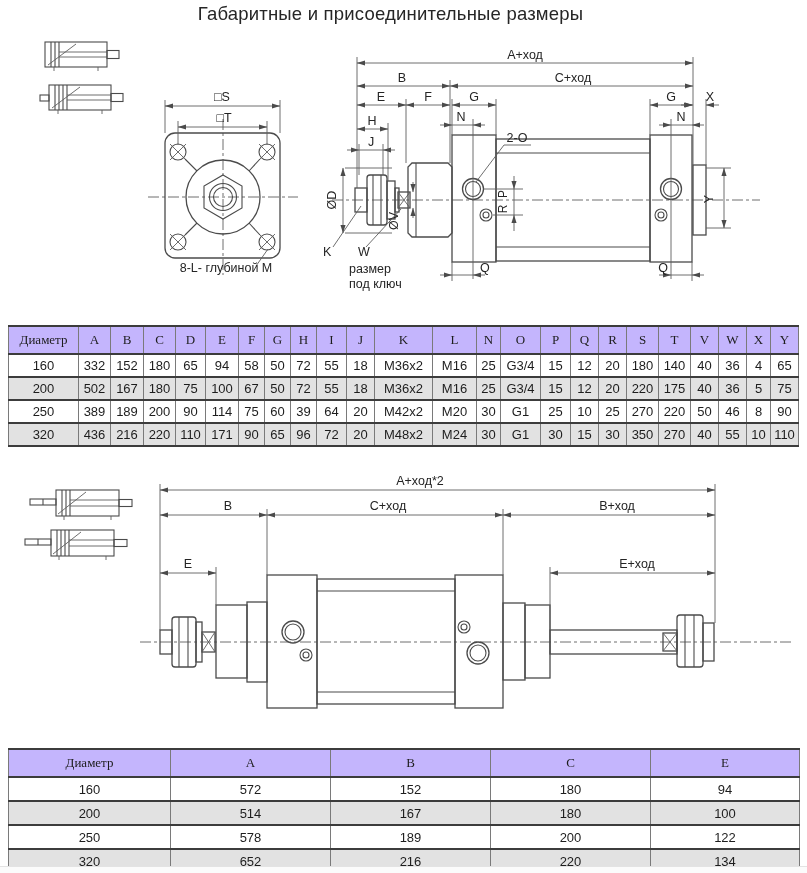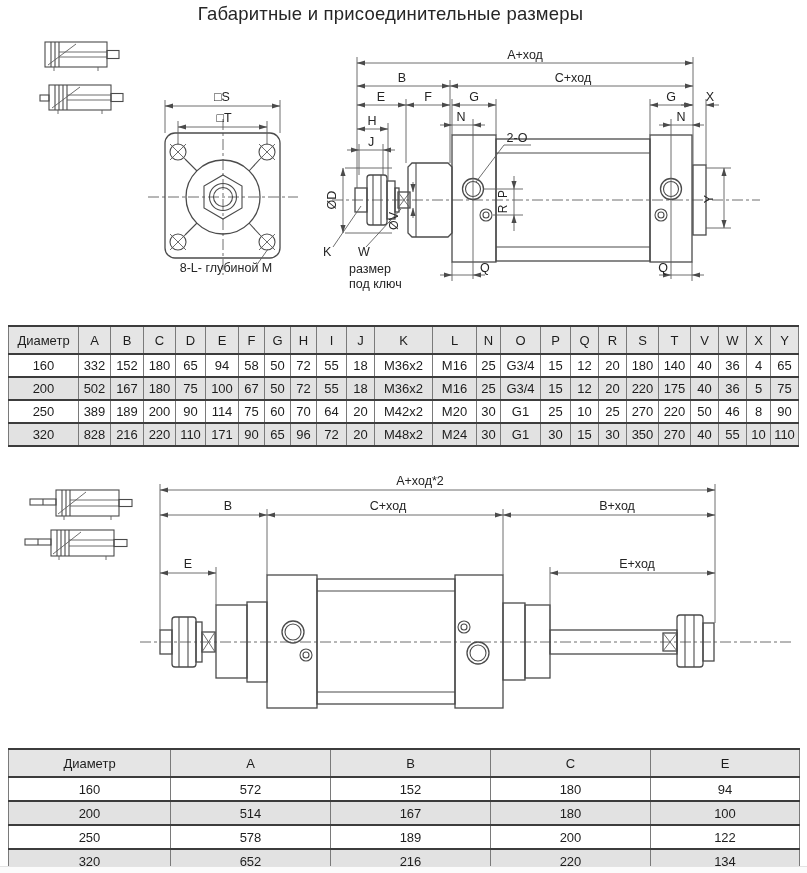--- a/index.html
+++ b/index.html
@@ -28,21 +28,21 @@
   .tbl-wrap { position:absolute; left:8px; }
   #tbl1-wrap { top:325px; }
   #tbl2-wrap { top:748px; }
   table.dim { border-collapse:collapse; table-layout:fixed; width:791px; font-size:13px; }
   table.dim th, table.dim td {
     border-left:1px solid #7a7a7a; border-right:1px solid #7a7a7a;
     border-top:2px solid #3c3c3c; border-bottom:2px solid #3c3c3c;
     text-align:center; vertical-align:middle; padding:0; overflow:hidden;
     white-space:nowrap; font-weight:400; color:#1d1d1d;
   }
-  table.dim thead th { background:#e5e5e5; height:26px; }
+  table.dim thead th { background:#c4b5fd; height:26px;font-family:Liberation Serif, serif; }
   table.dim tbody td { height:21px; background:#ffffff; }
   table.dim tbody tr:nth-child(even) td { background:#e2e2e2; }
   #tbl2-wrap table.dim tbody td { height:22px; }
   .page-edge {
     position:absolute; left:0; top:866px; width:807px; height:7px;
     background:#fbfbfb; border-top:1px solid #e3e3e3;
   }
 </style>
 </head>
 <body>
@@ -373,40 +373,40 @@
           </tr>
           <tr>
             <td>250</td>
             <td>389</td>
             <td>189</td>
             <td>200</td>
             <td>90</td>
             <td>114</td>
             <td>75</td>
             <td>60</td>
-            <td>70</td>
+            <td>39</td>
             <td>64</td>
             <td>20</td>
             <td>M42x2</td>
             <td>M20</td>
             <td>30</td>
             <td>G1</td>
             <td>25</td>
             <td>10</td>
             <td>25</td>
             <td>270</td>
             <td>220</td>
             <td>50</td>
             <td>46</td>
             <td>8</td>
             <td>90</td>
           </tr>
           <tr>
             <td>320</td>
-            <td>828</td>
+            <td>436</td>
             <td>216</td>
             <td>220</td>
             <td>110</td>
             <td>171</td>
             <td>90</td>
             <td>65</td>
             <td>96</td>
             <td>72</td>
             <td>20</td>
             <td>M48x2</td>

